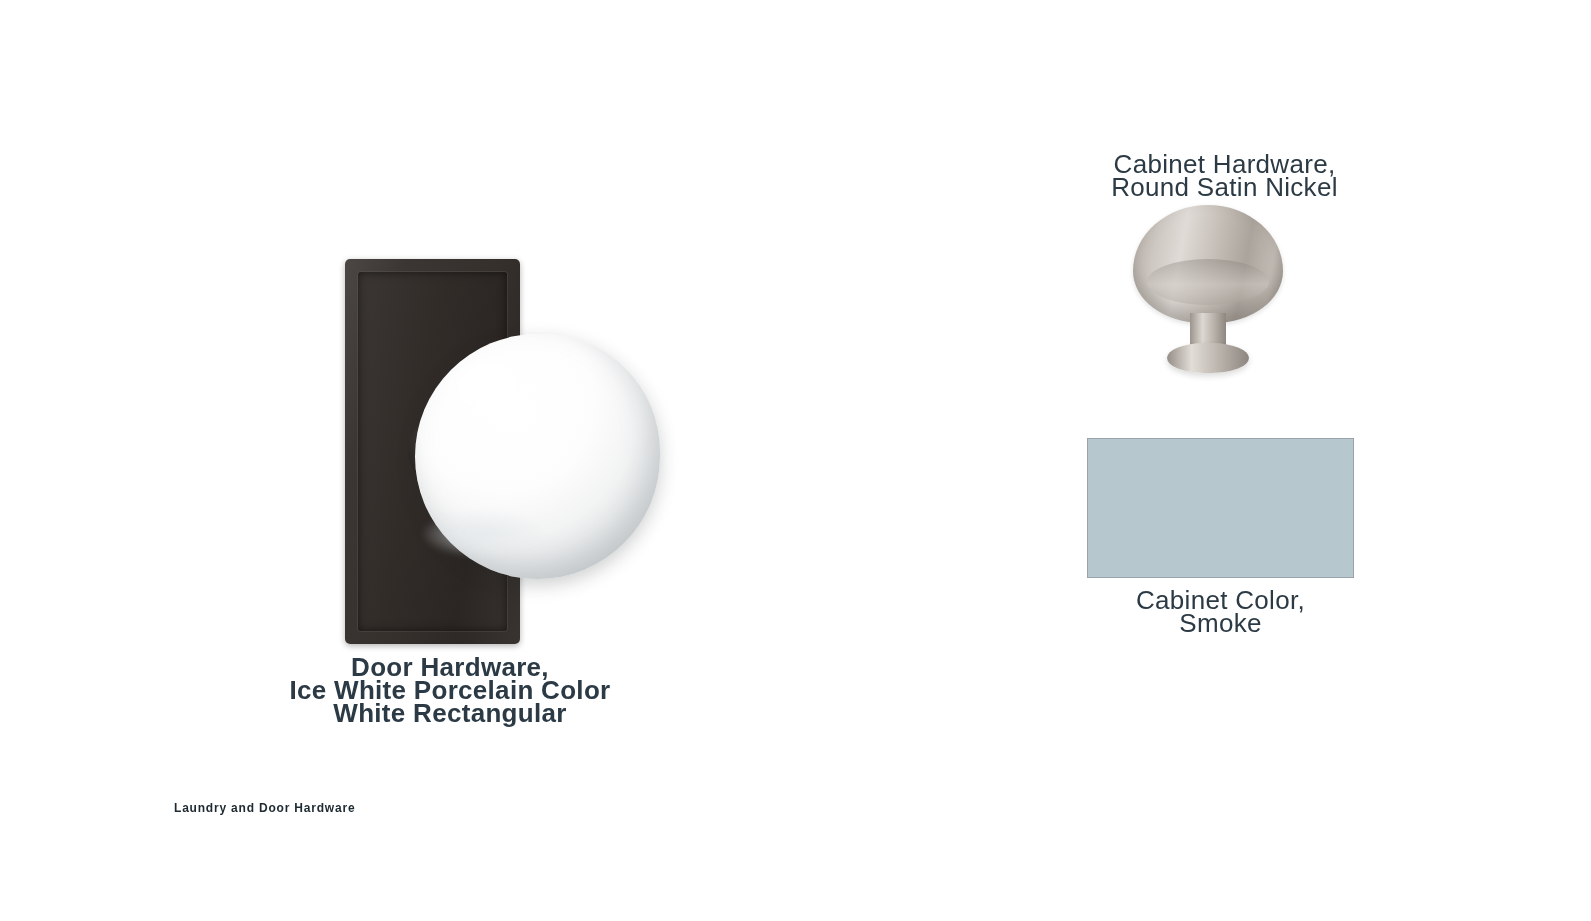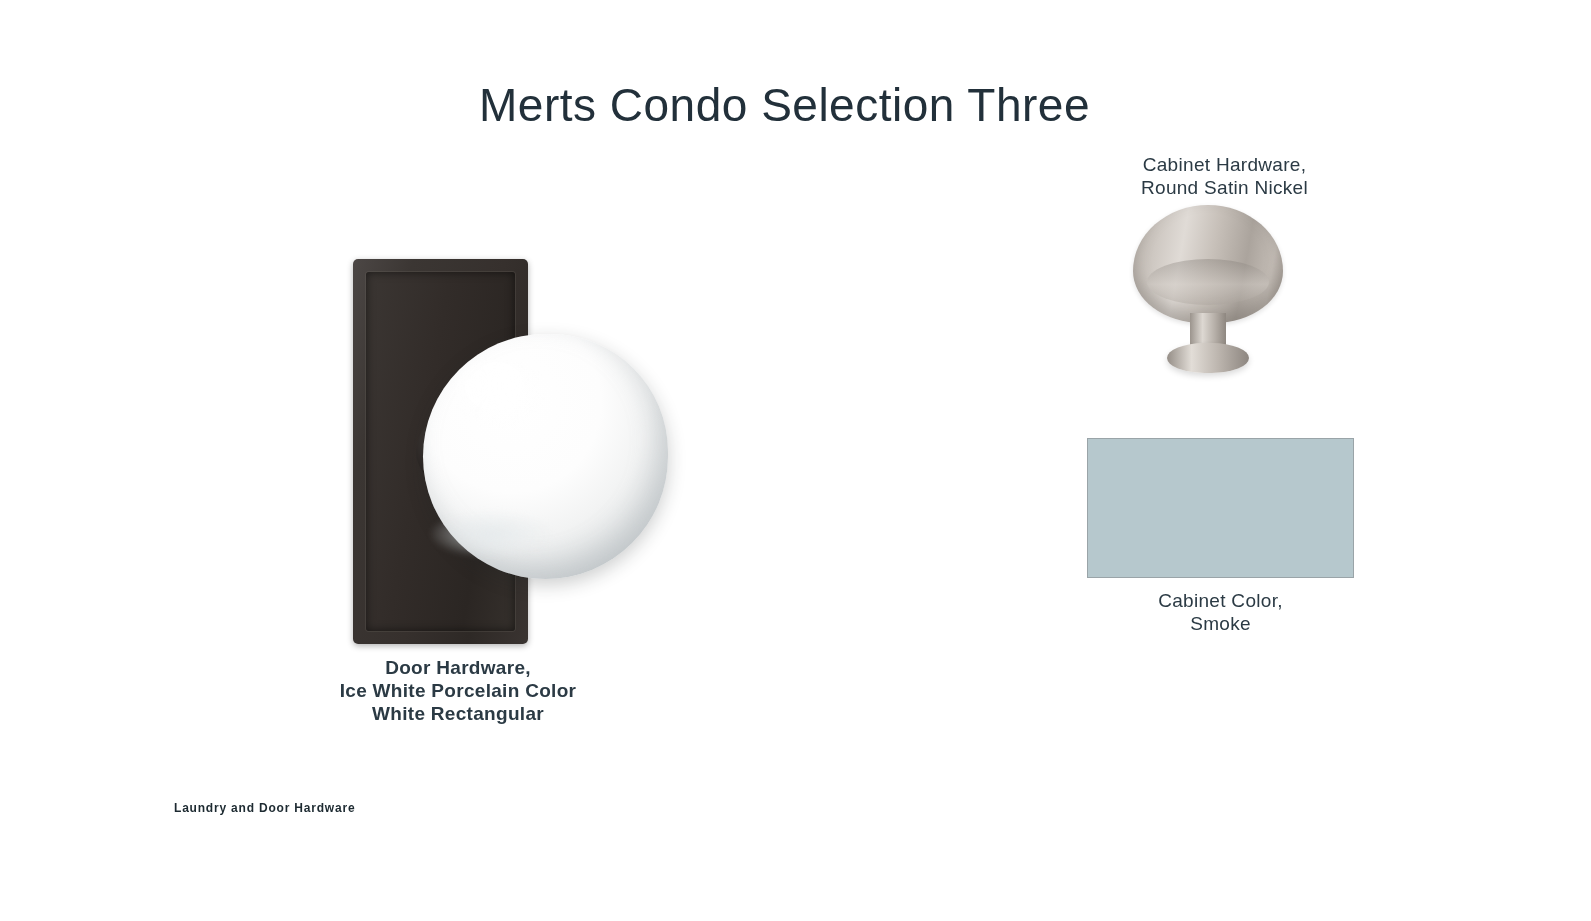--- a/index.html
+++ b/index.html
@@ -31,31 +31,31 @@
     font-weight: 400;
     letter-spacing: 0.5px;
     color: #22303a;
     white-space: nowrap;
   }
   
   .board-title span { display: inline-block; transform: translateX(-11px); }
 
   
   .caption {
-    font-size: 19px;
+    font-size: 26px;
     line-height: 23px;
     color: #2b3a44;
     text-align: center;
     letter-spacing: 0.3px;
   }
 
   
   .door-group {
     position: absolute;
-    left: 248px;
+    left: 240px;
     top: 248px;
     width: 420px;
     font-weight: bold;
   }
   .door-art {
     position: relative;
     width: 420px;
     height: 400px;
   }
   .rosette {
@@ -270,23 +270,20 @@
     font-weight: 700;
     letter-spacing: 0.8px;
     color: #1d2a31;
   }
 </style>
 </head>
 <body style="background: rgb(255, 255, 255);">
 
 <div class="board">
 
-  <div class="board-title">
-    <span>Merts Condo Selection Three</span>
-  </div>
 
   <div class="door-group">
     <div class="door-art">
       <div class="rosette"></div>
       <div class="spindle"></div>
       <div class="knob"></div>
     </div>
     <div class="door-caption caption">
       <div>Door Hardware,</div>
       <div>Ice White Porcelain Color</div>

